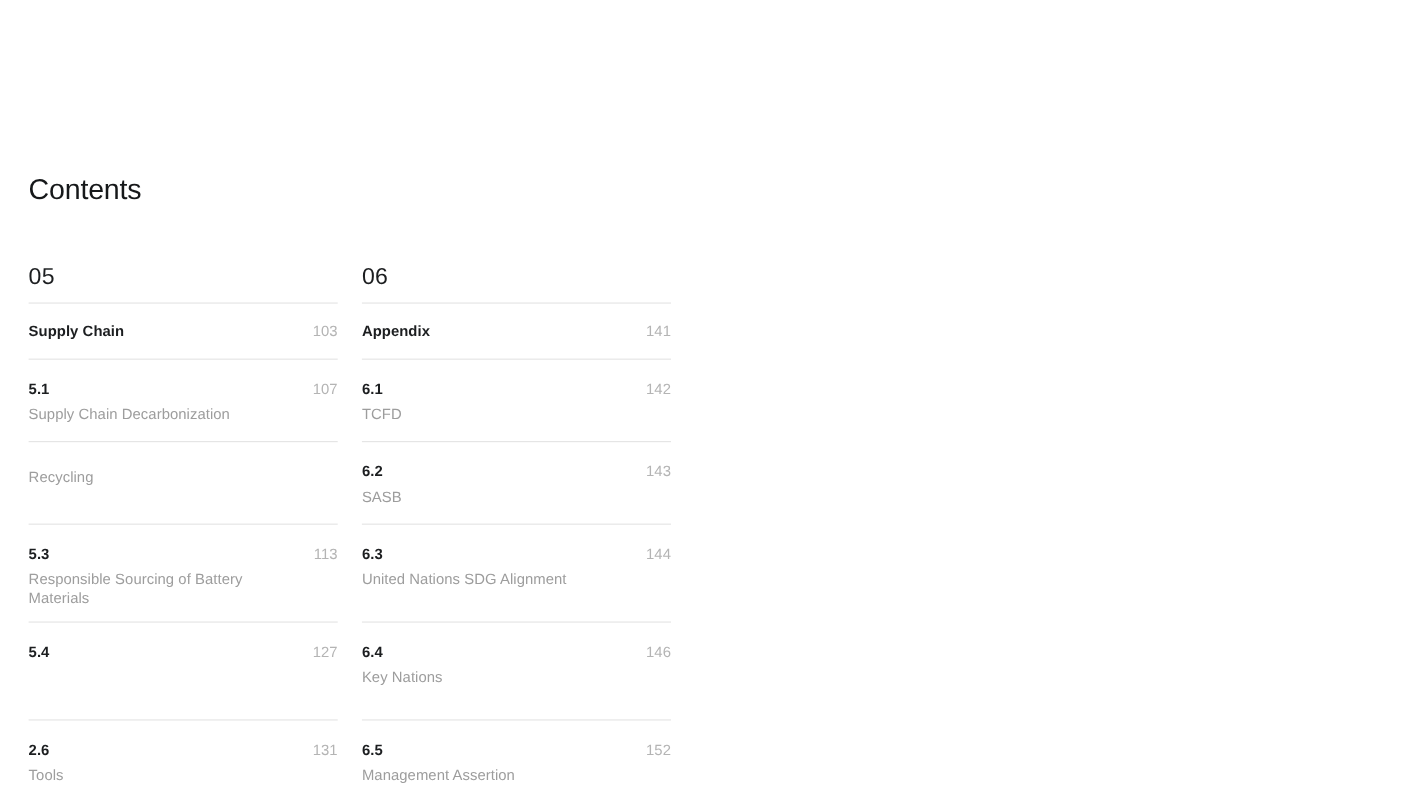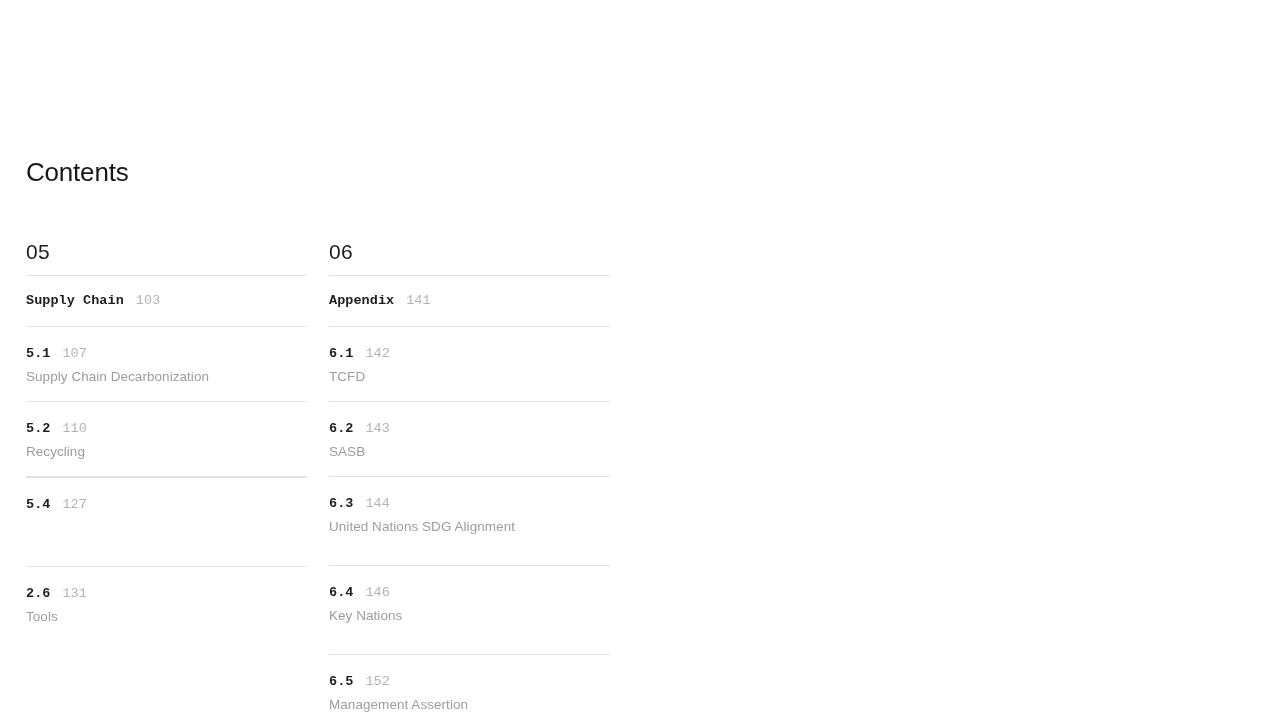--- a/index.html
+++ b/index.html
@@ -69,21 +69,21 @@
   }
 
   
   .toc-row {
     display: block;
     box-sizing: border-box;
   }
   .toc-row-inner {
     display: flex;
     align-items: flex-start;
-    font-family: Liberation Mono, monospace;
+    justify-content: space-between;
   }
   .row-label {
     font-size: 13.5px;
     font-weight: 700;
     color: #1c1e20;
     line-height: 18px;
     letter-spacing: 0.05px;
   }
   .row-page {
     font-size: 13.5px;
@@ -137,28 +137,31 @@
       <div class="toc-row row-h-1">
         <div class="toc-row-inner">
           <span class="row-label">5.1</span>
           <span class="row-page">107</span>
         </div>
         <div class="row-desc">Supply Chain Decarbonization</div>
       </div>
       <div class="divider"></div>
 
       <div class="toc-row row-h-2">
-        <div class="toc-row-inner">
-          <span class="row-label">5.2</span>
-          <span class="row-page">110</span>
-        </div>
         <div class="row-desc">Recycling</div>
       </div>
       <div class="divider"></div>
 
+      <div class="toc-row row-h-3">
+        <div class="toc-row-inner">
+          <span class="row-label">5.3</span>
+          <span class="row-page">113</span>
+        </div>
+        <div class="row-desc">Responsible Sourcing of Battery Materials</div>
+      </div>
       <div class="divider"></div>
 
       <div class="toc-row row-h-4">
         <div class="toc-row-inner">
           <span class="row-label">5.4</span>
           <span class="row-page">127</span>
         </div>
       </div>
       <div class="divider"></div>
 

